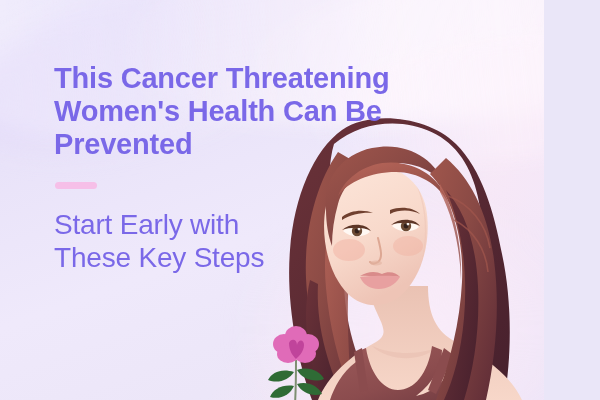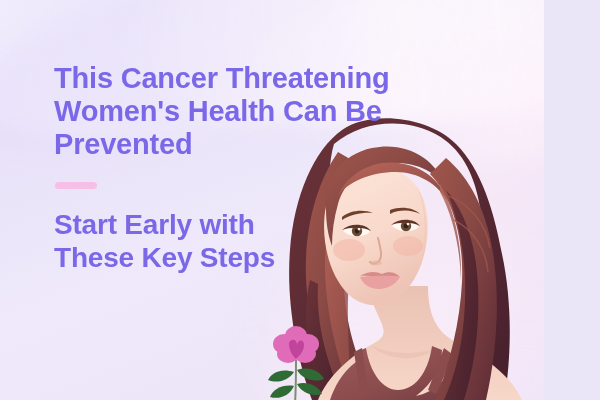--- a/index.html
+++ b/index.html
@@ -39,21 +39,21 @@
   .copy{position:absolute;left:54px;top:62px;width:400px;z-index:6;}
   .headline{
     margin:0;color:#7a68e8;font-weight:700;font-size:29px;line-height:33px;
     letter-spacing:-.2px;white-space:pre-line;
   }
   .rule{
     width:42px;height:7px;border-radius:4px;background:#f6bfe8;
     margin:21px 0 19px 1px;
   }
   .subhead{
-    margin:0;color:#7a68e8;font-weight:700;font-size:28px;line-height:33px;
+    margin:0;color:#7a68e8;font-weight:400;font-size:28px;line-height:33px;
     letter-spacing:-.2px;white-space:pre-line;
   }
 
   
   .flower{position:absolute;left:258px;top:326px;width:76px;height:78px;z-index:5;}
 
   
   .woman{position:absolute;right:-6px;bottom:0;width:300px;height:300px;z-index:4;}
 </style>
 </head>

